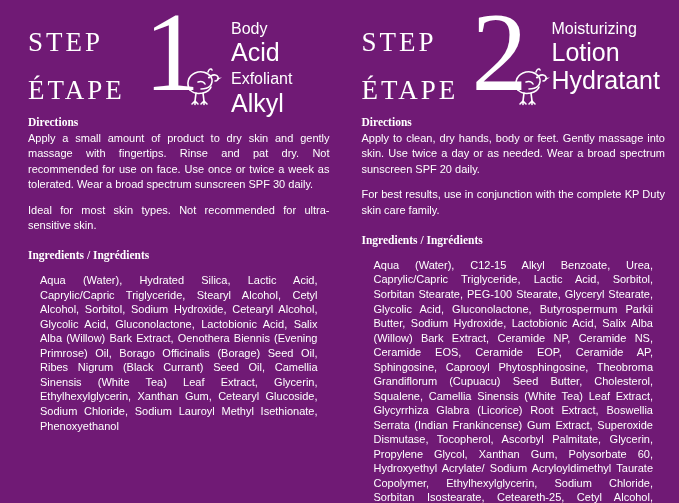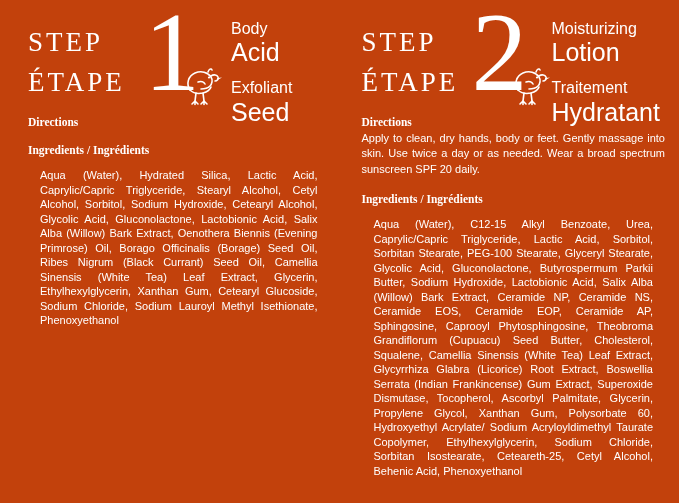--- a/index.html
+++ b/index.html
@@ -10,21 +10,21 @@
     width: 679px;
     height: 503px;
     background: #a98cb8;
     font-family: "Liberation Sans", sans-serif;
     overflow: hidden;
   }
   .page {
     position: relative;
     width: 679px;
     height: 503px;
-    background: #c2410c;
+    background: #701a75;
     display: flex;
     flex-direction: row;
   }
   .panel {
     width: 50%;
     padding: 14px 16px 10px 16px;
     position: relative;
   }
   .panel.left { padding-left: 28px; padding-right: 10px; }
   .panel.right { padding-left: 22px; padding-right: 14px; }
@@ -44,21 +44,21 @@
   }
   .step-words .w1 {
     font-size: 27px;
     letter-spacing: 3px;
     display: block;
   }
   .step-words .w2 {
     font-size: 27px;
     letter-spacing: 3px;
     display: block;
-    margin-top: 12px;
+    margin-top: 20px;
   }
   .bignum {
     position: absolute;
     top: -18px;
     color: #ffffff;
     font-family: "Liberation Serif", serif;
     font-size: 112px;
     line-height: 1;
     font-weight: 400;
   }
@@ -66,21 +66,21 @@
   .right .bignum { left: 110px; }
 
   .prodname {
     position: absolute;
     color: #ffffff;
     font-family: "Liberation Sans", sans-serif;
     text-align: left;
   }
   .prodname .l1 { font-size: 16px; display:block; line-height: 1.1; }
   .prodname .l2 { font-size: 25px; display:block; line-height: 1.12; }
-  .prodname .l3 { font-size: 16px; display:block; line-height: 1.25; margin-top: 12px;}
+  .prodname .l3 { font-size: 16px; display:block; line-height: 1.25; margin-top: 3px;}
   .prodname .l4 { font-size: 25px; display:block; line-height: 1.12; }
   .left .prodname { left: 203px; top: 6px; }
   .right .prodname { left: 190px; top: 6px; }
 
   .chick {
     position: absolute;
     width: 52px;
     height: 46px;
   }
   .left .chick { left: 148px; top: 46px; }
@@ -141,27 +141,29 @@
             <path d="M28 41 L25 44 M28 41 L31 44 M28 41 L28 44.5"></path>
             <path d="M22 22 C25 21 28 22 29 24"></path>
           </g>
         </svg>
       </span>
 
       <div class="prodname">
         <span class="l1">Body</span>
         <span class="l2">Acid</span>
         <span class="l3">Exfoliant</span>
-        <span class="l4">Seed</span>
+        <span class="l4">Alkyl</span>
       </div>
     </div>
 
     <div class="divider-gap"></div>
 
     <h3 class="sec-title">Directions</h3>
+    <p class="body-text">Apply a small amount of product to dry skin and gently massage with fingertips. Rinse and pat dry. Not recommended for use on face.  Use once or twice a week as tolerated.  Wear a broad spectrum sunscreen SPF 30 daily.</p>
+    <p class="body-text">Ideal for most skin types.  Not recommended for ultra-sensitive skin.</p>
 
     <h3 class="sec-title ing">Ingredients / Ingrédients</h3>
     <p class="ing-text">Aqua (Water), Hydrated Silica, Lactic Acid, Caprylic/Capric Triglyceride, Stearyl Alcohol, Cetyl Alcohol, Sorbitol, Sodium Hydroxide, Cetearyl Alcohol, Glycolic Acid, Gluconolactone, Lactobionic Acid, Salix Alba (Willow) Bark Extract, Oenothera Biennis (Evening Primrose) Oil, Borago Officinalis (Borage) Seed Oil, Ribes Nigrum (Black Currant) Seed Oil, Camellia Sinensis (White Tea) Leaf Extract, Glycerin, Ethylhexylglycerin, Xanthan Gum, Cetearyl Glucoside, Sodium Chloride, Sodium Lauroyl Methyl Isethionate, Phenoxyethanol</p>
   </div>
 
   <div class="panel right">
     <div class="header">
       <div class="step-words">
         <span class="w1">STEP</span>
         <span class="w2">ÉTAPE</span>
@@ -182,27 +184,27 @@
             <path d="M19 41 L16 44 M19 41 L22 44 M19 41 L19 44.5"></path>
             <path d="M28 41 L25 44 M28 41 L31 44 M28 41 L28 44.5"></path>
             <path d="M22 22 C25 21 28 22 29 24"></path>
           </g>
         </svg>
       </span>
 
       <div class="prodname">
         <span class="l1">Moisturizing</span>
         <span class="l2">Lotion</span>
-        <span class="l3">Traitement</span>
         <span class="l4">Hydratant</span>
       </div>
     </div>
 
     <div class="divider-gap"></div>
 
     <h3 class="sec-title">Directions</h3>
     <p class="body-text">Apply to clean, dry hands, body or feet. Gently massage into skin. Use twice a day or as needed. Wear a broad spectrum sunscreen SPF 20 daily.</p>
+    <p class="body-text">For best results, use in conjunction with the complete KP Duty skin care family.</p>
 
     <h3 class="sec-title ing">Ingredients / Ingrédients</h3>
     <p class="ing-text">Aqua (Water), C12-15 Alkyl Benzoate, Urea, Caprylic/Capric Triglyceride, Lactic Acid, Sorbitol, Sorbitan Stearate, PEG-100 Stearate, Glyceryl Stearate, Glycolic Acid, Gluconolactone, Butyrospermum Parkii Butter, Sodium Hydroxide, Lactobionic Acid, Salix Alba (Willow) Bark Extract, Ceramide NP, Ceramide NS, Ceramide EOS, Ceramide EOP, Ceramide AP, Sphingosine, Caprooyl Phytosphingosine, Theobroma Grandiflorum (Cupuacu) Seed Butter, Cholesterol, Squalene, Camellia Sinensis (White Tea) Leaf Extract, Glycyrrhiza Glabra (Licorice) Root Extract, Boswellia Serrata (Indian Frankincense) Gum Extract, Superoxide Dismutase, Tocopherol, Ascorbyl Palmitate, Glycerin, Propylene Glycol, Xanthan Gum, Polysorbate 60, Hydroxyethyl Acrylate/ Sodium Acryloyldimethyl Taurate Copolymer, Ethylhexylglycerin, Sodium Chloride, Sorbitan Isostearate, Ceteareth-25, Cetyl Alcohol, Behenic Acid, Phenoxyethanol</p>
   </div>
 
 </div>
 
 </body></html>

